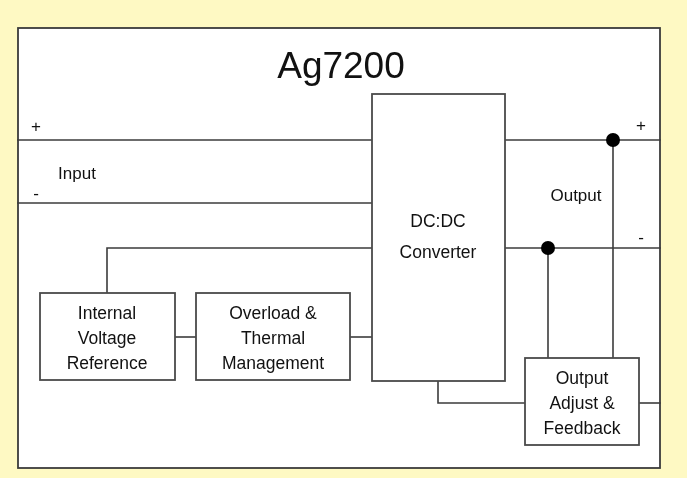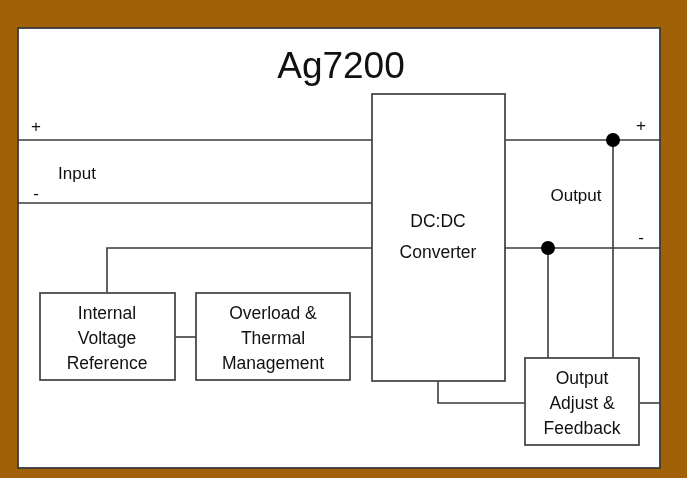--- a/index.html
+++ b/index.html
@@ -11,21 +11,21 @@
   body {
     width: 687px;
     height: 478px;
     font-family: "Liberation Sans", sans-serif;
     overflow: hidden;
   }
   #diagram-root {
     position: relative;
     width: 687px;
     height: 478px;
-    background: #a16207;
+    background: #fef9c3;
   }
   svg#block-diagram {
     display: block;
     width: 687px;
     height: 478px;
   }
   .wire {
     stroke: #3b3b3b;
     stroke-width: 1.6;
     fill: none;

